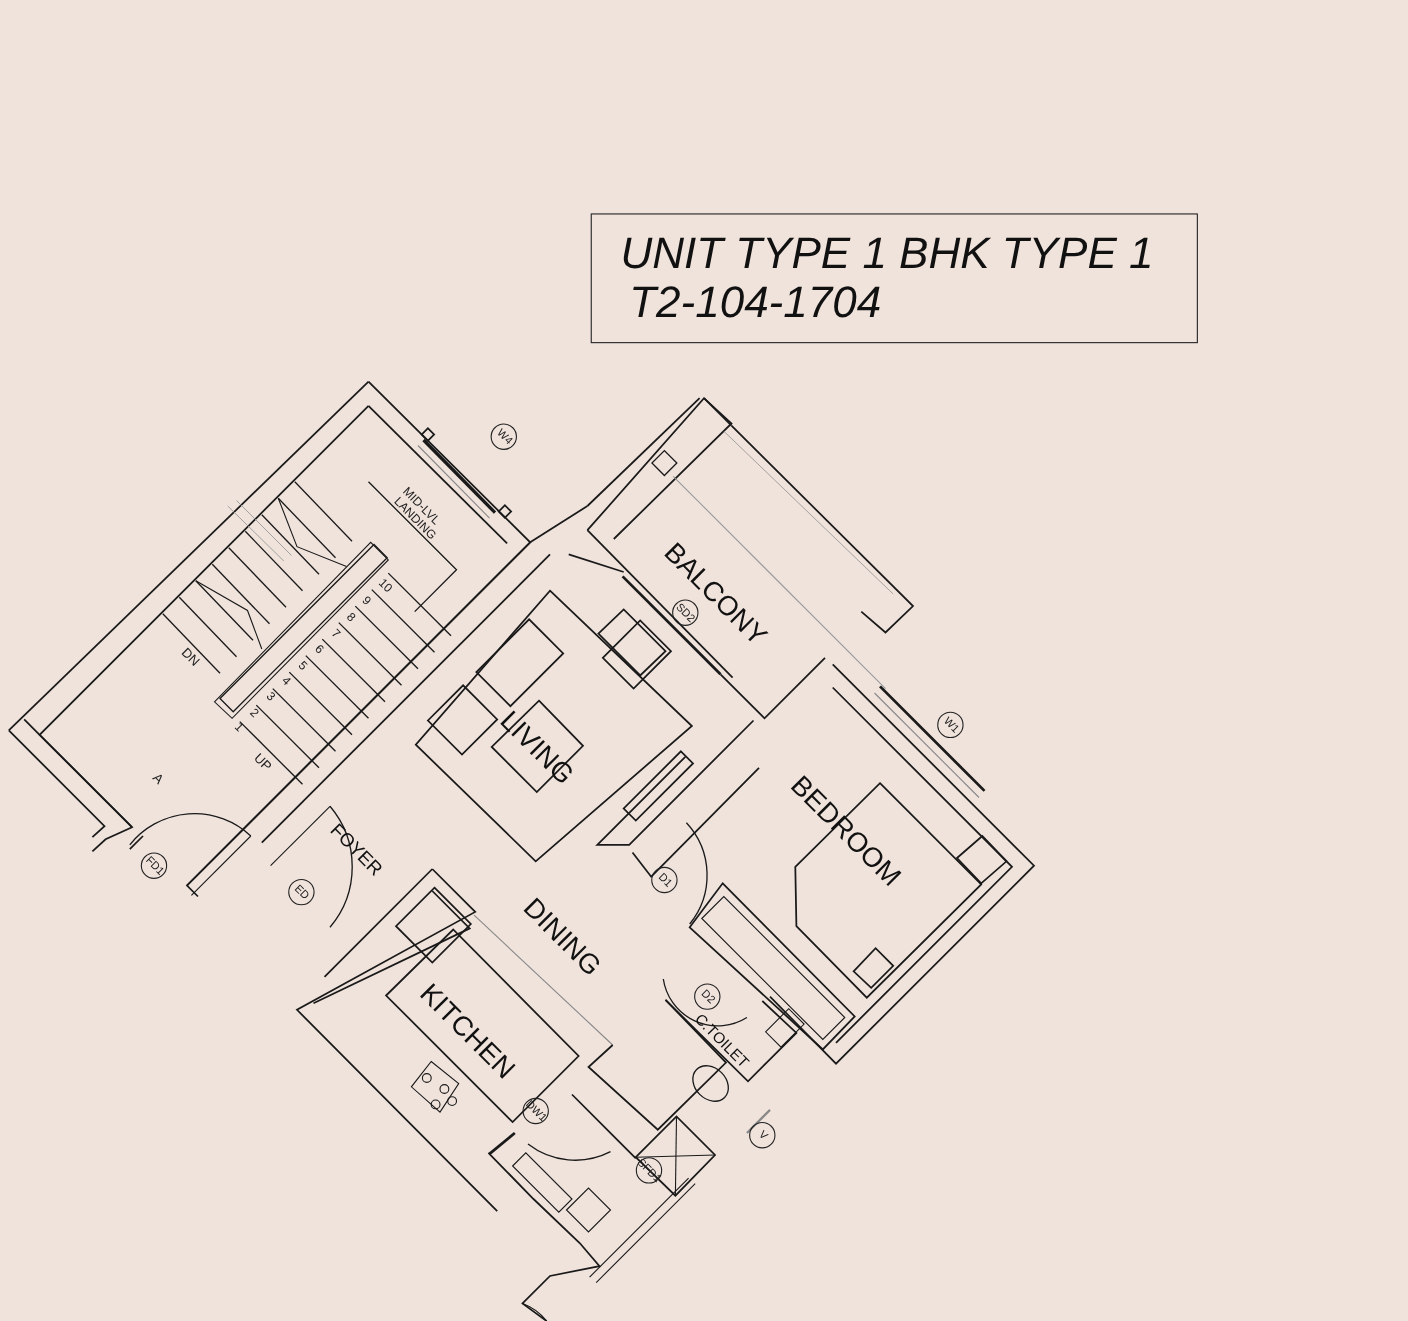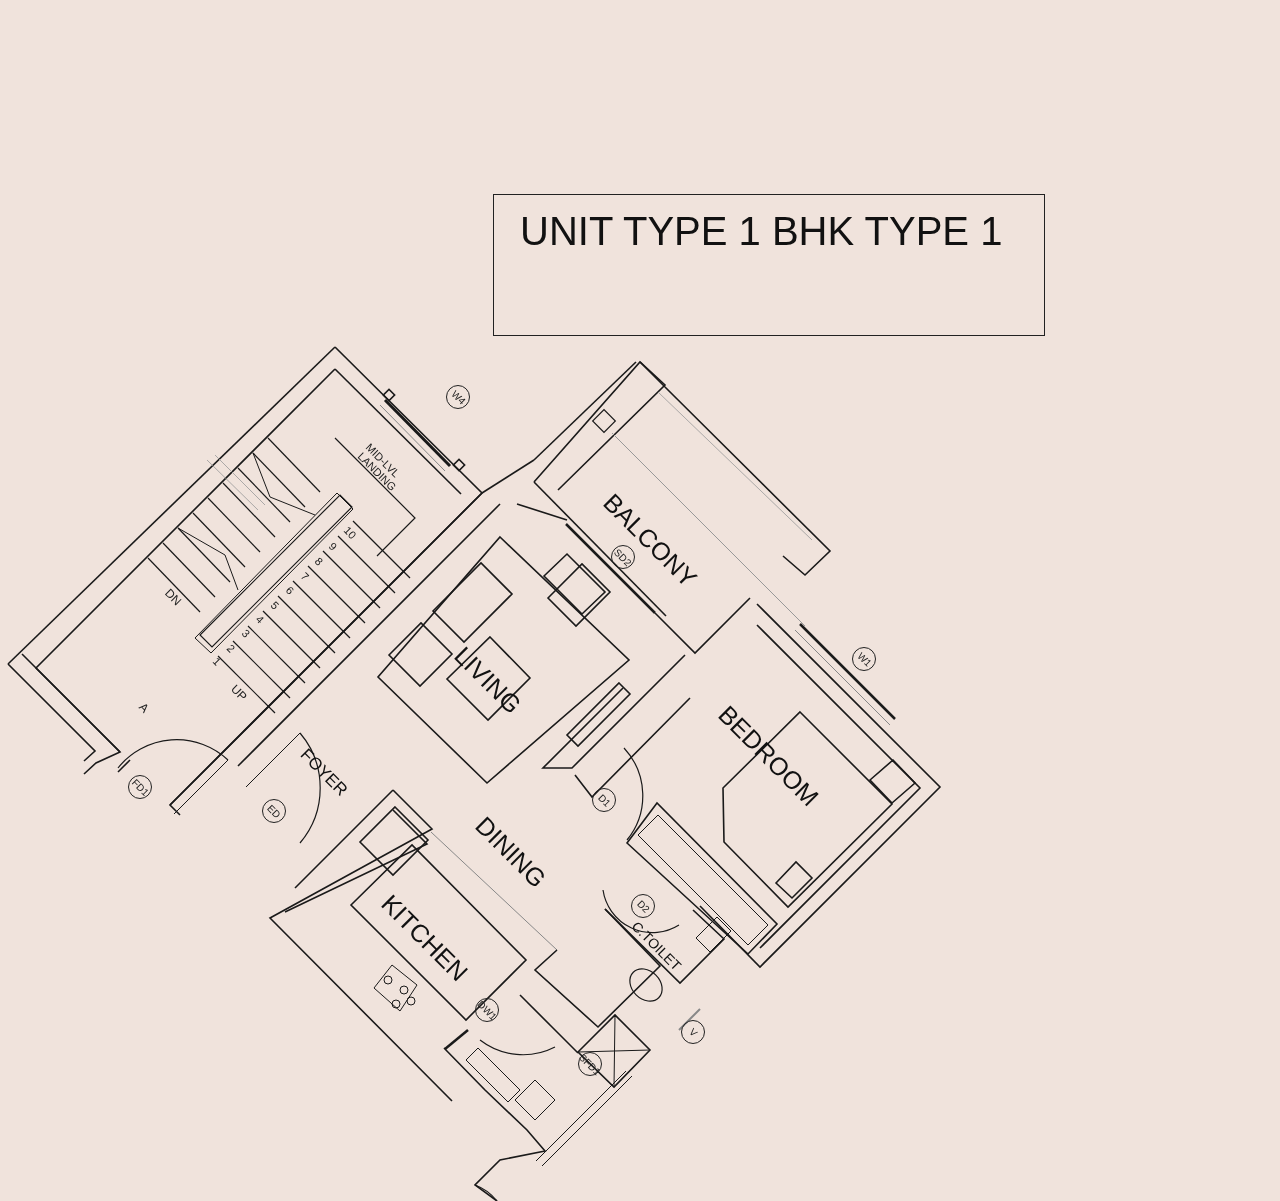--- a/index.html
+++ b/index.html
@@ -1,30 +1,31 @@
 <!DOCTYPE html>
 <html><head>
 <meta charset="utf-8">
 <style>
   html,body{margin:0;padding:0;}
   body{width:1280px;height:1201px;background:#f0e3dc;position:relative;overflow:hidden;font-family:"Liberation Sans",sans-serif;}
-  .title-box{position:absolute;left:493px;top:194px;width:552px;height:142px;border:1.5px solid #222;box-sizing:border-box;}
+  .title-box{position:absolute;left:537px;top:194px;width:552px;height:118px;border:1.5px solid #222;box-sizing:border-box;font-style:italic;}
   .title-line1{position:absolute;left:26px;top:14px;font-size:40px;color:#111;letter-spacing:0px;white-space:nowrap;}
   .title-line2{position:absolute;left:34px;top:58px;font-size:40px;color:#111;white-space:nowrap;}
   svg.plan{position:absolute;left:0;top:0;width:1280px;height:1201px;}
   .lbl{position:absolute;font-size:25px;color:#111;transform-origin:0 0;white-space:nowrap;}
   .tag{position:absolute;width:24px;height:24px;border:1.2px solid #222;border-radius:50%;box-sizing:border-box;font-size:10px;display:flex;align-items:center;justify-content:center;color:#222;}
   .tag span{display:inline-block;transform:rotate(45deg);}
   .small{position:absolute;font-size:11px;color:#222;transform-origin:0 0;white-space:nowrap;}
 </style>
 </head>
 <body>
 
 <div class="title-box">
   <div class="title-line1">UNIT TYPE 1 BHK TYPE 1</div>
+  <div class="title-line2">T2-104-1704</div>
 </div>
 
 <svg class="plan" viewBox="0 0 1280 1201" xmlns="http://www.w3.org/2000/svg">
   <g fill="none" stroke="#1a1a1a" stroke-width="1.6" stroke-linejoin="miter">
 
     <g>
       <polyline points="335,347 482,493 170,805 180,815"></polyline>
       <polyline points="335,369 461,494"></polyline>
       <polyline points="335,347 8,664"></polyline>
       <polyline points="335,369 36,668 120,752 96,763 84,774"></polyline>

